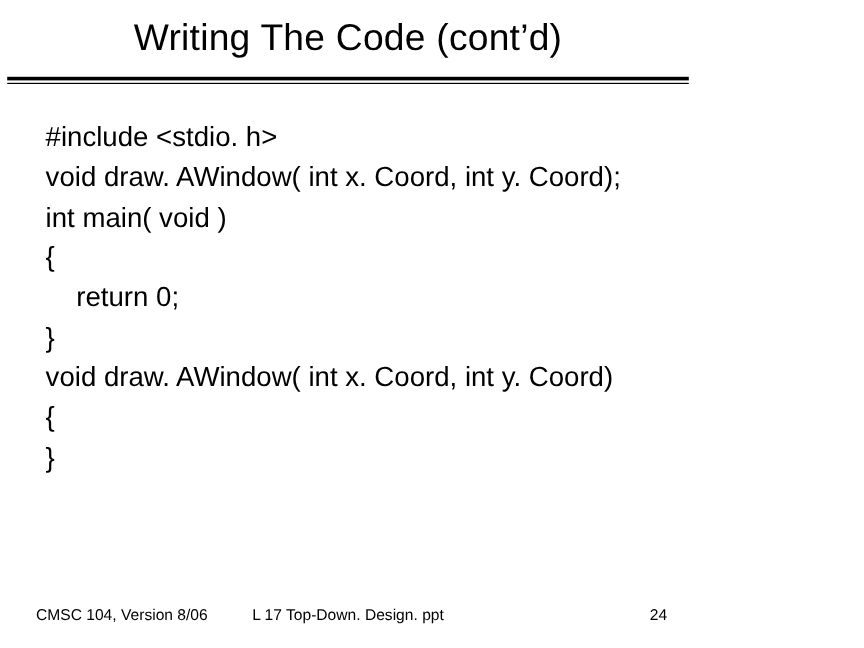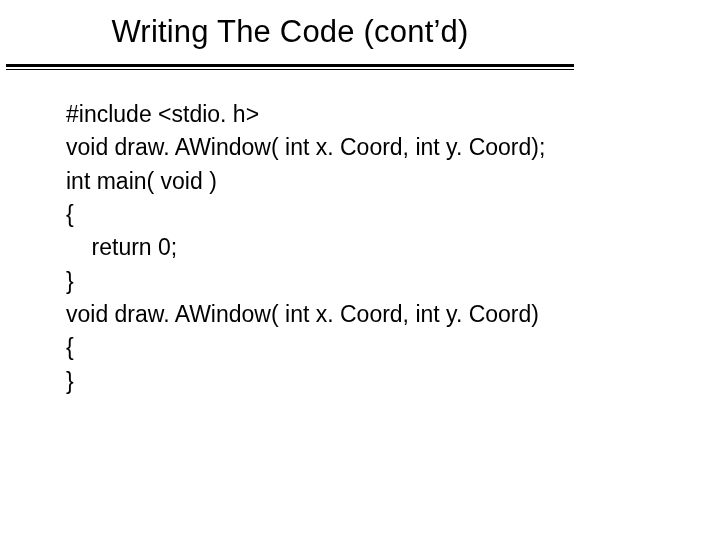--- a/index.html
+++ b/index.html
@@ -30,21 +30,20 @@
     border: none;
     border-top: 3px solid #000;
   }
   .rule-thin {
     margin: 2px 6px 0 6px;
     border: none;
     border-top: 1px solid #000;
   }
   .body {
     padding: 28px 38px 0 38px;
-    margin-left: 28px;
   }
   .codeblock {
     font-family: Arial, Helvetica, sans-serif;
     font-size: 23px;
     line-height: 1.45;
     white-space: pre;
   }
   .footer {
     position: absolute;
     bottom: 20px;
@@ -82,14 +81,19 @@
 <span>void draw. AWindow( int x. Coord, int y. Coord);</span>
 <span>int main( void )</span>
 <span>{</span>
 <span>    return 0;</span>
 <span>}</span>
 <span>void draw. AWindow( int x. Coord, int y. Coord)</span>
 <span>{</span>
 <span>}</span></div>
   </div>
 
+  <div class="footer">
+    <div class="left">CMSC 104, Version 8/06</div>
+    <div class="center">L 17 Top-Down. Design. ppt</div>
+    <div class="right">24</div>
+  </div>
 
 </div>
 
 </body></html>

